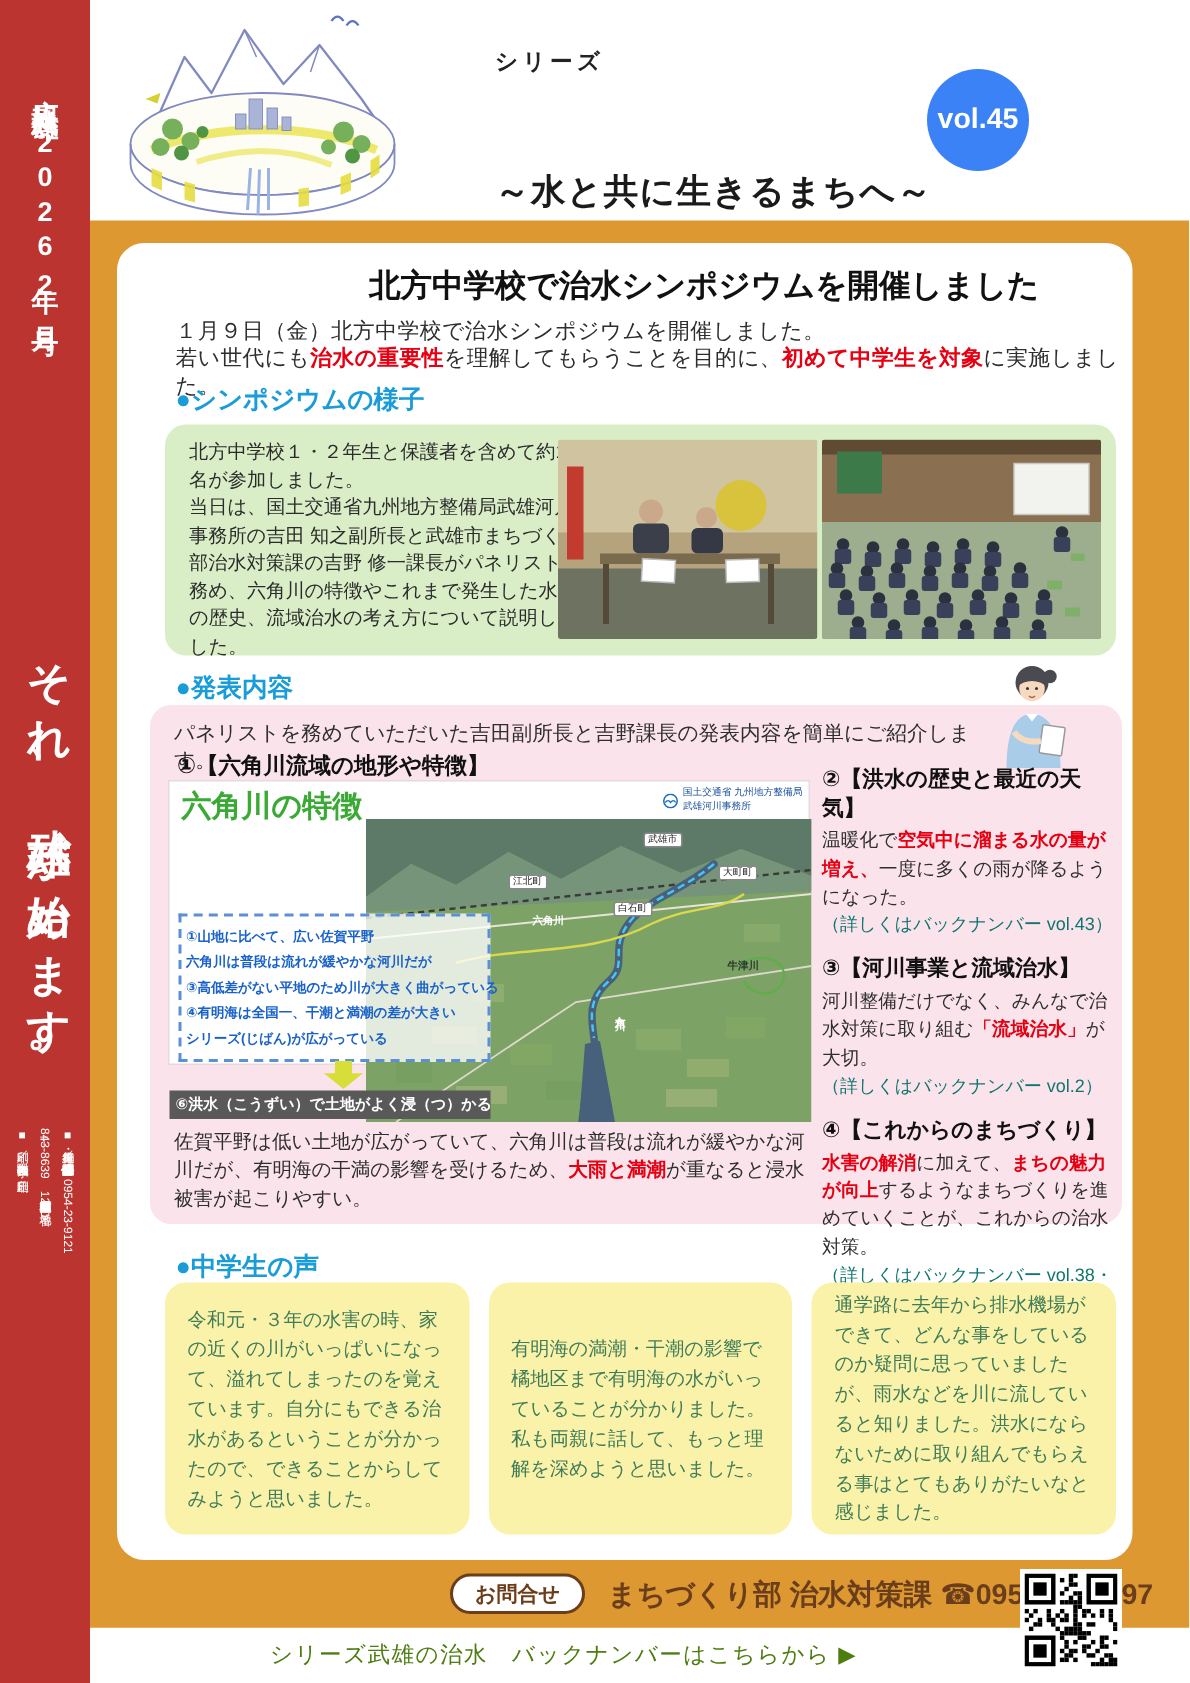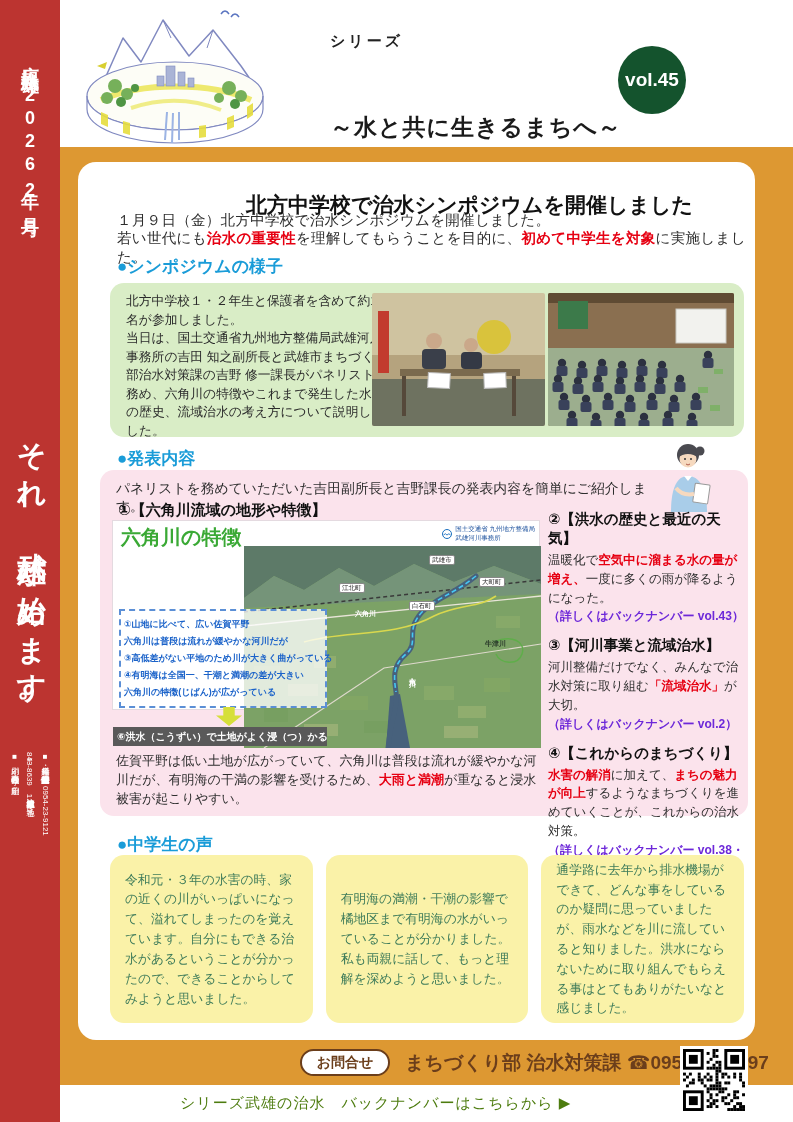--- a/index.html
+++ b/index.html
@@ -12,25 +12,25 @@
 .spine-slogan{position:absolute;left:12px;top:422px;font-size:29px;font-weight:bold;letter-spacing:4px;text-orientation:upright}
 .spine-pub{position:absolute;left:7px;top:752px;height:366px;font-size:8px;line-height:1.9}
 .spine-pub span{display:block}
 
 .frame{position:absolute;left:60px;top:147px;width:733px;height:938px;background:#dd9832}
 .panel{position:absolute;left:78px;top:162px;width:677px;height:878px;background:#fff;border-radius:18px}
 
 .illust{position:absolute;left:70px;top:4px;width:212px;height:142px}
 .hd-series{position:absolute;left:330px;top:32px;font-size:15px;font-weight:bold;letter-spacing:3px;color:#222}
 .hd-title{position:absolute;left:322px;top:46px;font-size:52px;font-weight:bold;letter-spacing:2px;color:#1a1a1a}
-.hd-vol{position:absolute;left:618px;top:46px;width:68px;height:68px;border-radius:50%;background:#14532d;color:#fff;font-weight:bold;font-size:19px;display:flex;align-items:center;justify-content:center}
+.hd-vol{position:absolute;left:618px;top:46px;width:68px;height:68px;border-radius:50%;background:#3b82f6;color:#fff;font-weight:bold;font-size:19px;display:flex;align-items:center;justify-content:center}
 .hd-sub{position:absolute;left:330px;top:112px;font-size:23px;font-weight:bold;letter-spacing:1px;color:#1a1a1a}
 
 .news-badge{position:absolute;left:32px;top:15px;width:124px;height:31px;background:linear-gradient(105deg,#eef6ff 0%,#bcd7f2 7%,#0f4fb0 17%,#3a7de0 60%,#0d47a8 100%);clip-path:polygon(0 0,86% 0,100% 55%,90% 100%,0 100%);color:#fff;font-weight:bold;font-style:italic;font-size:17px;letter-spacing:1px;display:flex;align-items:center;justify-content:center;padding-right:14px}
-.news-headline{position:absolute;left:168px;top:29px;font-size:21px;font-weight:bold;color:#111}
+.news-headline{position:absolute;left:168px;top:14px;font-size:21px;font-weight:bold;color:#111}
 .news-p{position:absolute;left:39px;font-size:14.5px;color:#2e2e2e;letter-spacing:.3px}
 .red{color:#e60012;font-weight:bold}
 .h-blue{position:absolute;left:39px;font-size:17px;font-weight:bold;color:#1a9cd8}
 
 .greenbox{position:absolute;left:32px;top:121px;width:634px;height:154px;background:#d9edc6;border-radius:14px}
 .greenbox .txt{position:absolute;left:16px;top:9px;width:268px;font-size:12.8px;line-height:1.45;color:#2b2b2b;white-space:pre-line}
 .photo{position:absolute;top:10px;border-radius:2px;overflow:hidden}
 .photo1{left:262px;width:173px;height:133px}
 .photo2{left:438px;width:186px;height:133px}
 
@@ -43,21 +43,21 @@
 .sl-agency{position:absolute;right:4px;top:4px;font-size:6.5px;color:#1a4f9c;text-align:left;line-height:1.35;display:flex;gap:3px;align-items:center}
 .sl-map{position:absolute;left:131px;top:25px;width:297px;height:202px}
 .chip{position:absolute;background:#fff;border:1px solid #888;border-radius:2px;font-size:6.5px;color:#222;padding:0 2px;line-height:1.3}
 .rlabel{position:absolute;font-size:7px;color:#fff;font-weight:bold}
 .rlabel-v{writing-mode:vertical-rl;letter-spacing:2px}
 .sl-points{position:absolute;left:6px;top:88px;width:208px;background:rgba(255,255,255,.78);border:2px dashed #5b8fd6;padding:5px 3px}
 .sl-points div{font-size:9px;font-weight:bold;color:#1a62c9;line-height:1.9;white-space:nowrap}
 .sl-arrow{position:absolute;left:103px;top:186px;width:26px;height:19px;background:#d6df3a;clip-path:polygon(28% 0,72% 0,72% 45%,100% 45%,50% 100%,0 45%,28% 45%)}
 .sl-conc{position:absolute;left:0;top:206px;width:214px;height:19px;background:#595959;color:#fff;font-size:10px;font-weight:bold;line-height:19px;padding-left:4px;white-space:nowrap}
 .i1-cap{position:absolute;left:16px;top:282px;width:432px;font-size:13px;line-height:1.45;color:#2e2e2e}
-.note{font-size:12px;color:#6d28d9;font-weight:bold;display:block}
+.note{font-size:12px;color:#0f766e;font-weight:normal;display:block}
 .pcol{position:absolute;left:448px;top:40px;width:197px}
 .pitem{margin-bottom:11px}
 .pitem .t{font-size:14.5px;font-weight:bold;color:#111;margin-bottom:3px}
 .pitem .b{font-size:12.5px;line-height:1.5;color:#2e2e2e}
 
 .vrow{position:absolute;left:32px;top:693px;width:634px;display:flex;gap:13px}
 .vbox{flex:1;height:168px;background:#faf2a8;border-radius:14px;padding:12px 15px;display:flex;align-items:center}
 .vbox p{font-size:12.8px;line-height:1.55;color:#3f7c5a}
 
 .cbar{position:absolute;left:60px;top:1040px;width:733px;height:45px;background:#dd9832}
@@ -266,21 +266,21 @@
         <div class="chip" style="left:226px;top:62px">江北町</div>
         <div class="chip" style="left:296px;top:80px">白石町</div>
         <div class="rlabel" style="left:242px;top:88px">六角川</div>
         <div class="rlabel rlabel-v" style="left:294px;top:150px">六角川</div>
         <div class="rlabel" style="left:372px;top:118px;color:#2b3b2b">牛津川</div>
         <div class="sl-points">
           <div>①山地に比べて、広い佐賀平野</div>
           <div>六角川は普段は流れが緩やかな河川だが</div>
           <div>③高低差がない平地のため川が大きく曲がっている</div>
           <div>④有明海は全国一、干潮と満潮の差が大きい</div>
-          <div>六角川の特徴(じばん)が広がっている</div>
+          <div>シリーズ(じばん)が広がっている</div>
         </div>
         <div class="sl-arrow"></div>
         <div class="sl-conc">⑥洪水（こうずい）で土地がよく浸（つ）かる</div>
       </div>
 
       <div class="i1-cap">
         <span>佐賀平野は低い土地が広がっていて、六角川は普段は流れが緩やかな河川だが、有明海の干満の影響を受けるため、</span><span class="red">大雨と満潮</span><span>が重なると浸水被害が起こりやすい。</span>
       </div>
 
       <div class="pcol">

